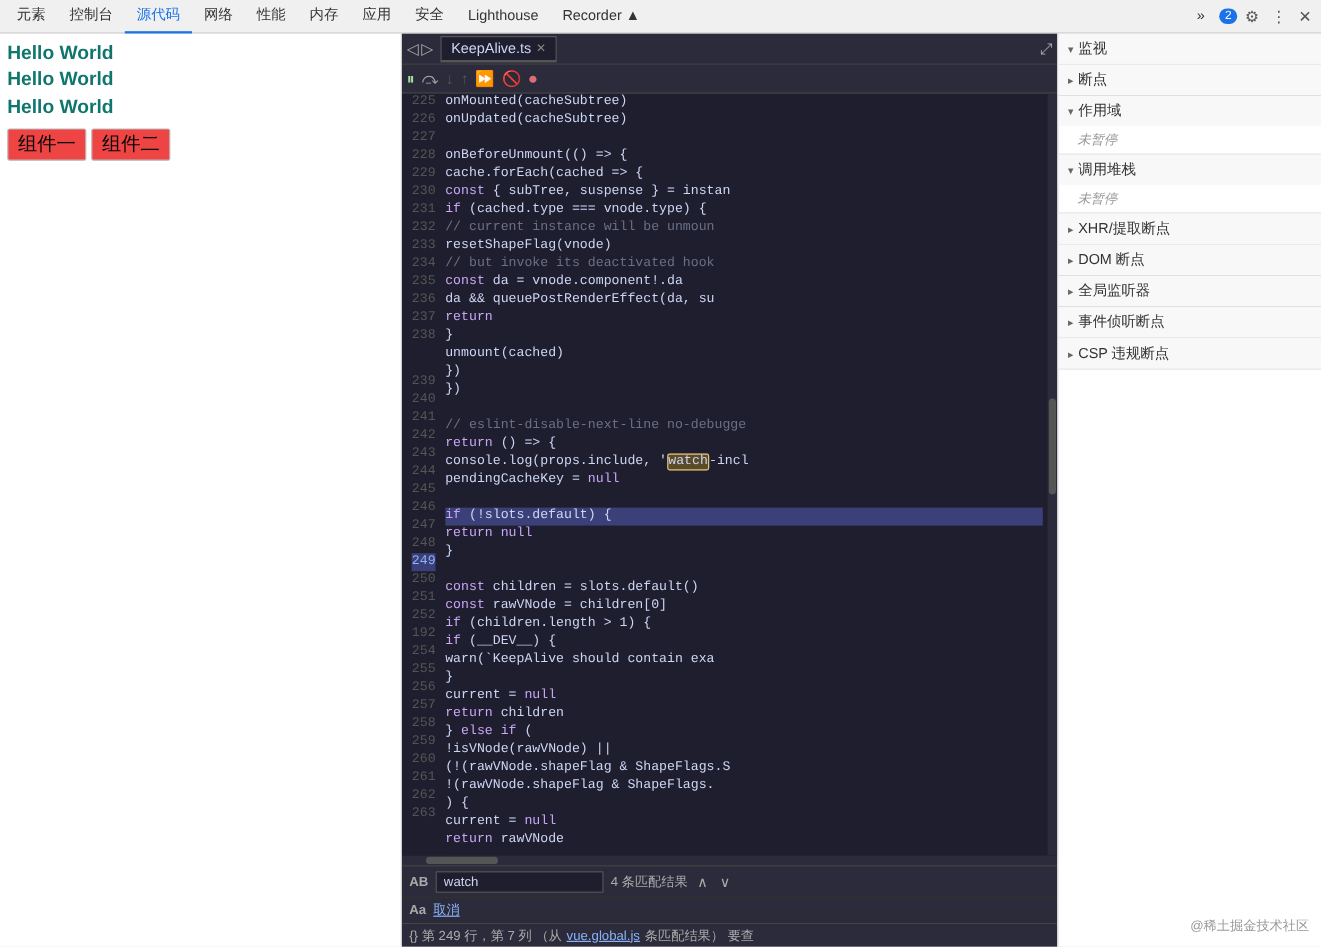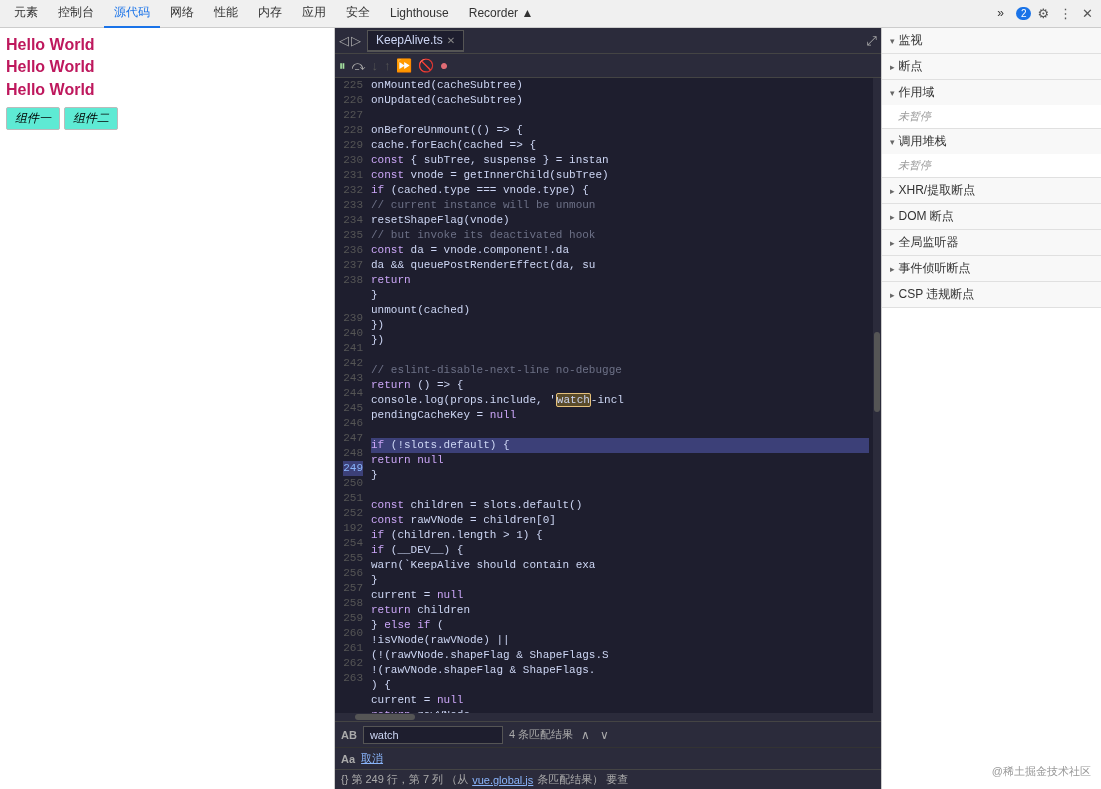--- a/index.html
+++ b/index.html
@@ -70,36 +70,35 @@
       position: relative;
     }
     .webpage-preview {
       padding: 6px;
       font-size: 14px;
       flex: 1;
     }
     .hello-world-text {
       font-size: 16px;
       font-weight: bold;
-      color: #be185d;
+      color: #0f766e;
       line-height: 1.4;
     }
     .component-buttons {
       display: flex;
       gap: 4px;
       margin-top: 6px;
     }
     .comp-btn {
       padding: 2px 8px;
-      background: #5eead4;
+      background: #ef4444;
       border: 1px solid #bbb;
       border-radius: 2px;
-      font-size: 12px;
-      cursor: pointer;
-      font-style: italic;
+      font-size: 16px;
+      cursor: pointer;
     }
 
     
     .code-editor {
       flex: 1;
       background: #1e1e2e;
       display: flex;
       flex-direction: column;
       overflow: hidden;
       min-width: 0;
@@ -426,23 +425,20 @@
           <div class="code-line">
             <span class="id">    onBeforeUnmount(() =&gt; {</span>
           </div>
           <div class="code-line">
             <span class="id">      cache.forEach(cached =&gt; {</span>
           </div>
           <div class="code-line">
             <span class="id">        <span class="kw">const</span> { subTree, suspense } = instan</span>
           </div>
           <div class="code-line">
-            <span class="id">        <span class="kw">const</span> vnode = getInnerChild(subTree)</span>
-          </div>
-          <div class="code-line">
             <span class="id">        <span class="kw">if</span> (cached.type === vnode.type) {</span>
           </div>
           <div class="code-line">
             <span class="cm">          // current instance will be unmoun</span>
           </div>
           <div class="code-line">
             <span class="id">          resetShapeFlag(vnode)</span>
           </div>
           <div class="code-line">
             <span class="cm">          // but invoke its deactivated hook</span>

